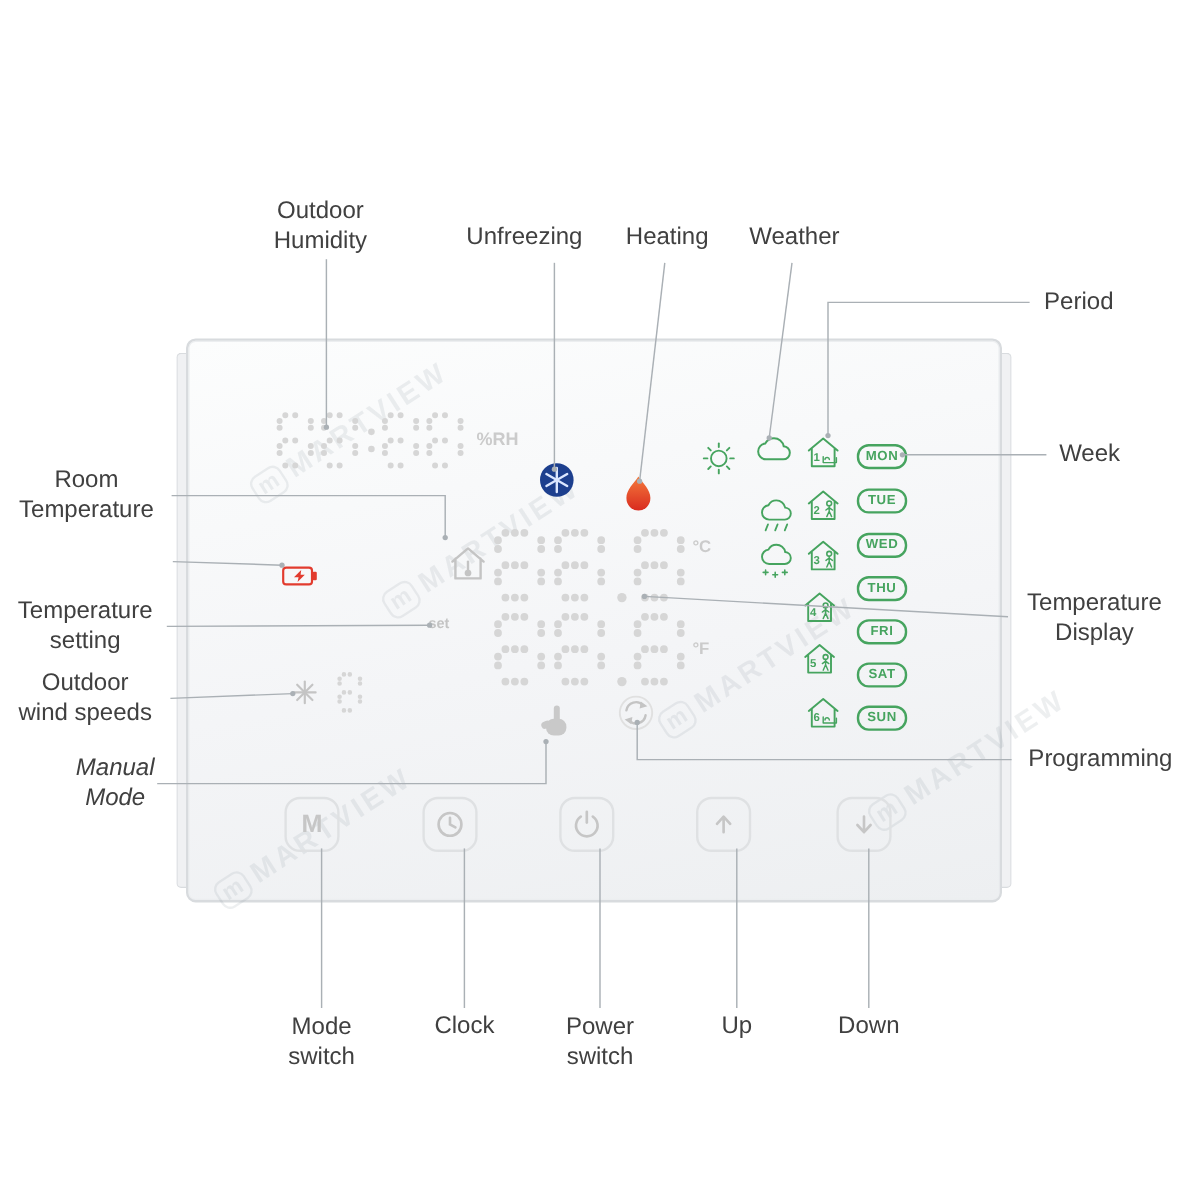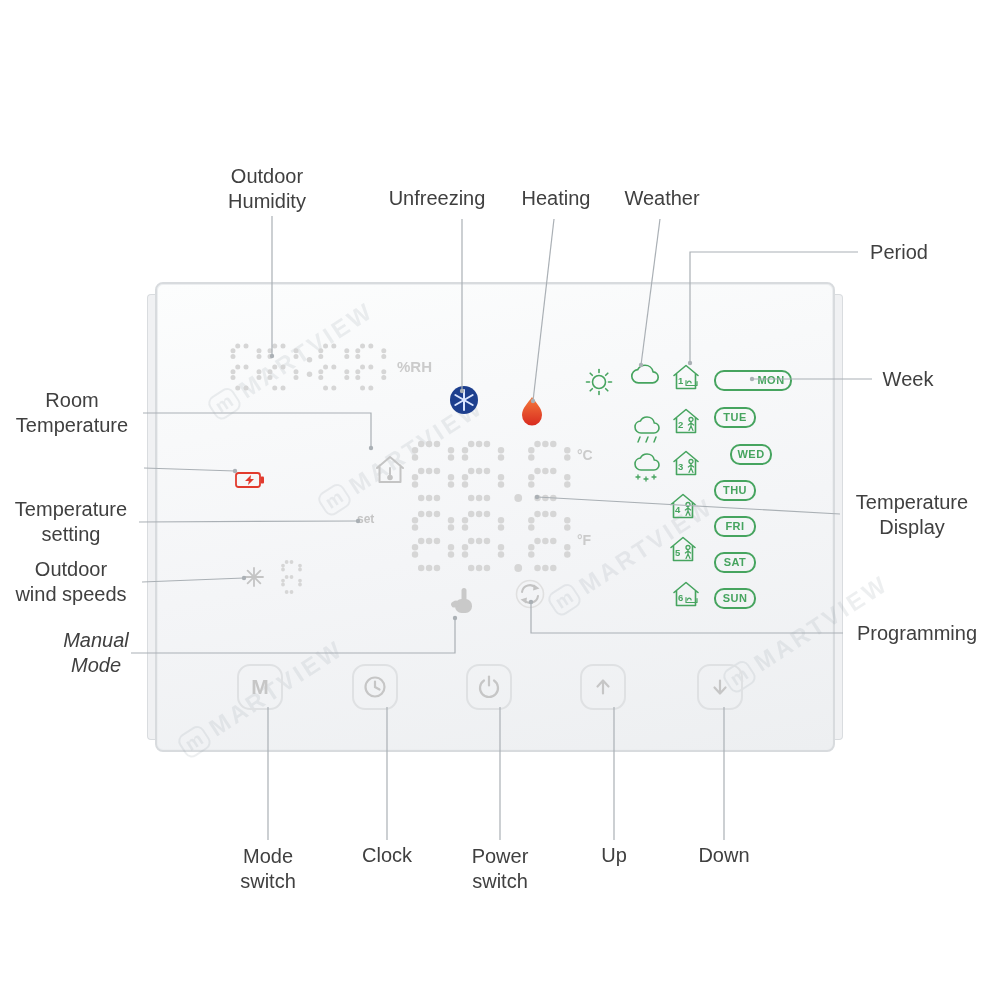--- a/index.html
+++ b/index.html
@@ -275,23 +275,23 @@
           </g>
         </g>
       </svg>
 
     <span class="unit" style="left:240px;top:74px;font-size:15px;">%RH</span>
     <span class="unit" style="left:420px;top:163px;font-size:14px;">°C</span>
     <span class="unit" style="left:420px;top:248px;font-size:14px;">°F</span>
     <span class="unit" style="left:200px;top:228px;font-size:12px;color:#c4c4c4;">set</span>
 
     <div id="week-days">
-        <div class="pill" style="left: 557px; top: 85.5px; padding-left: 36px;">MON</div>
+        <div class="pill" style="left: 557px; top: 85.5px;">MON</div>
         <div class="pill" style="left: 557px; top: 122.5px;">TUE</div>
-        <div class="pill" style="left: 557px; top: 159.5px; margin-left: 16px;">WED</div>
+        <div class="pill" style="left: 557px; top: 159.5px;">WED</div>
         <div class="pill" style="left: 557px; top: 195.5px;">THU</div>
         <div class="pill" style="left: 557px; top: 231.5px; text-align: right;">FRI</div>
         <div class="pill" style="left: 557px; top: 267.5px;">SAT</div>
         <div class="pill" style="left: 557px; top: 303.5px;">SUN</div>
       </div>
 
     <div class="btn" style="left:80px;top:380px;">
       <span class="mode-glyph">M</span>
     </div>
     <div class="btn" style="left:195px;top:380px;">

